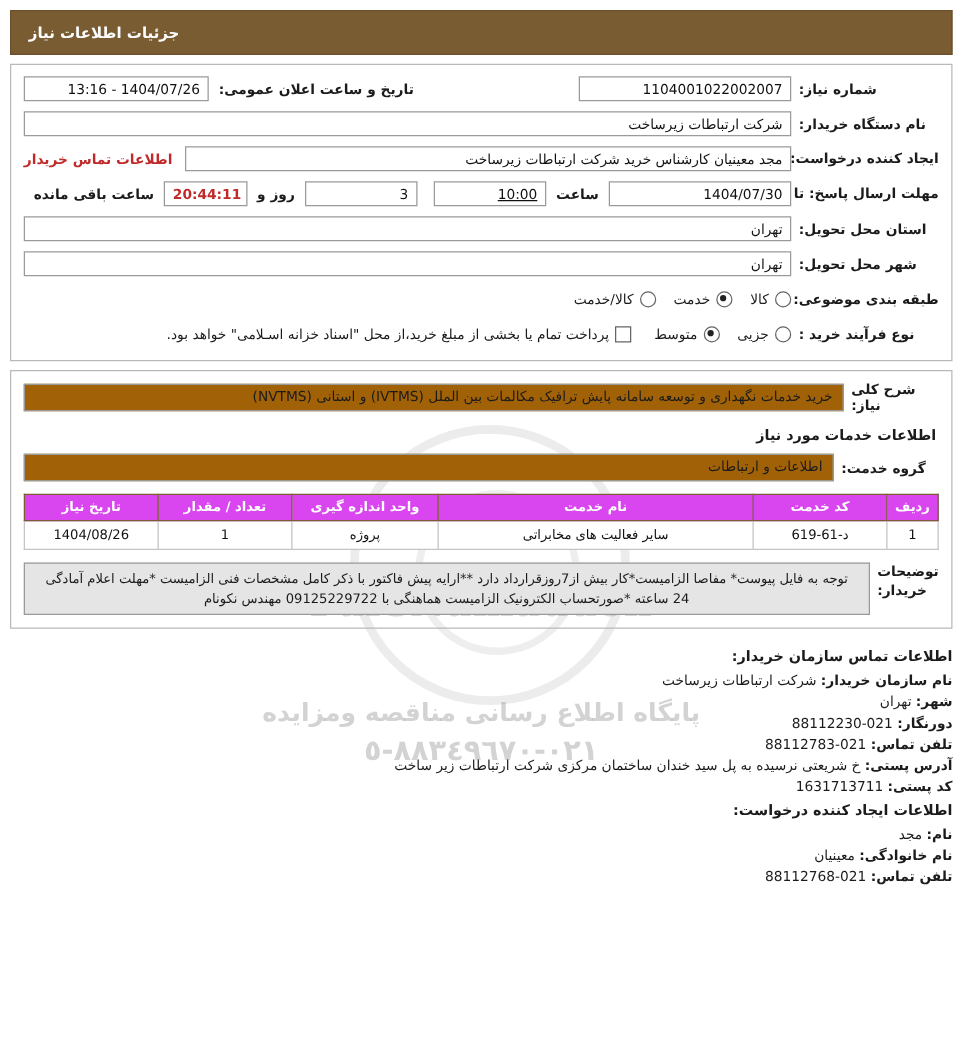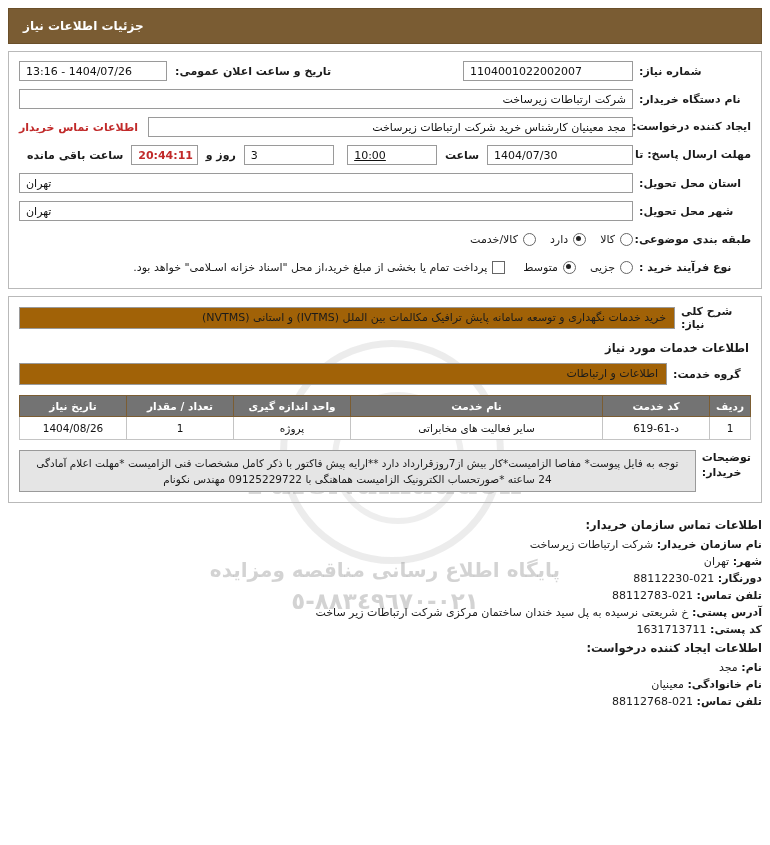--- a/index.html
+++ b/index.html
@@ -123,21 +123,21 @@
   }
   .lbl-w1 { width: 112px; }
 
   .field {
     border: 1px solid #9a9a9a;
     background: #ffffff;
     height: 20px;
     line-height: 20px;
     padding: 0 6px;
     font-size: 11px;
-    text-align: left;
+    text-align: right;
     color: #111;
     box-sizing: border-box;
     overflow: hidden;
     white-space: nowrap;
   }
   .field.right { text-align: right; }
 
   .spacer { flex: 1 1 auto; }
 
   .sub-lbl {
@@ -205,21 +205,21 @@
   }
 
   
   table.svc {
     width: 100%;
     border-collapse: collapse;
     margin-top: 4px;
     background: #fff;
   }
   table.svc th {
-    background: #737373;
+    background: #d946ef;
     color: #fff;
     font-size: 10.5px;
     font-weight: bold;
     border: 1px solid #7b5d33;
     padding: 4px 3px;
     text-align: center;
   }
   table.svc td {
     border: 1px solid #c4c4c4;
     font-size: 10.5px;
@@ -323,21 +323,21 @@
 
     <div class="row">
       <div class="lbl lbl-w1">طبقه بندی موضوعی:</div>
       <div class="radio-group">
         <div class="radio-item">
           <span class="radio"></span>
           <span>کالا</span>
         </div>
         <div class="radio-item">
           <span class="radio checked"></span>
-          <span>دارد</span>
+          <span>خدمت</span>
         </div>
         <div class="radio-item">
           <span class="radio"></span>
           <span>کالا/خدمت</span>
         </div>
       </div>
     </div>
 
     <div class="row" style="margin-bottom:0;">
       <div class="lbl lbl-w1">نوع فرآیند خرید :</div>

